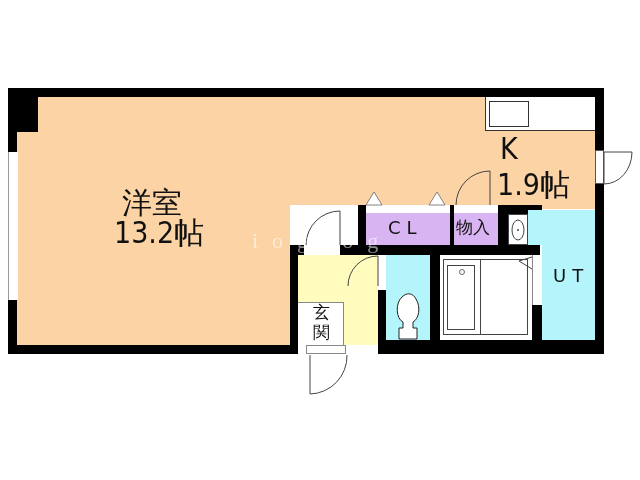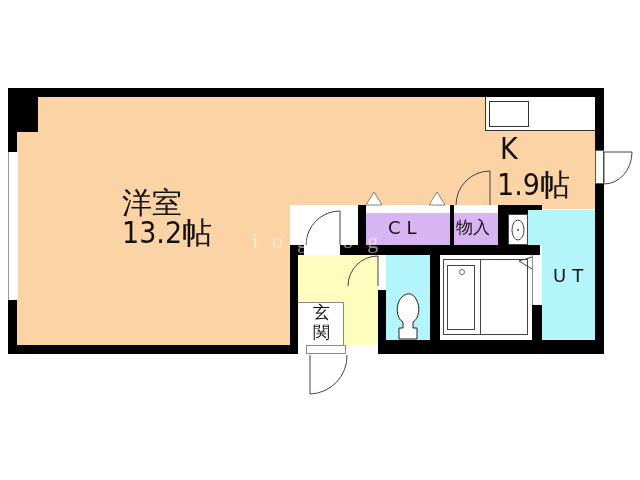--- a/index.html
+++ b/index.html
@@ -112,17 +112,17 @@
 <div class="abs white" style="left:298px;top:302px;width:46px;height:43px;border-top:1px solid #888;border-right:1px solid #888;box-sizing:border-box;"></div>
 <div class="label small" style="left:313px;top:304px;">玄</div>
 <div class="label small" style="left:313px;top:324px;">関</div>
 
 <div class="abs white" style="left:306px;top:345px;width:40px;height:9px;border:1px solid #888;box-sizing:border-box;"></div>
 <svg style="left:309px;top:354px;" width="40" height="42">
   <path d="M1 1 L1 40 A38 38 0 0 0 38 1" fill="#fff" stroke="#444" stroke-width="1"></path>
 </svg>
 
 <div class="label big" style="left:122px;top:188px;">洋室</div>
-<div class="label big" style="left:122px;top:218px;">13.2帖</div>
+<div class="label big" style="left:114px;top:218px;">13.2帖</div>
 <div class="label big" style="left:500px;top:134px;">K</div>
 <div class="label big" style="left:497px;top:170px;">1.9帖</div>
 
 <div class="watermark" style="left:252px;top:228px;">iogiog</div>
 
 </body></html>

